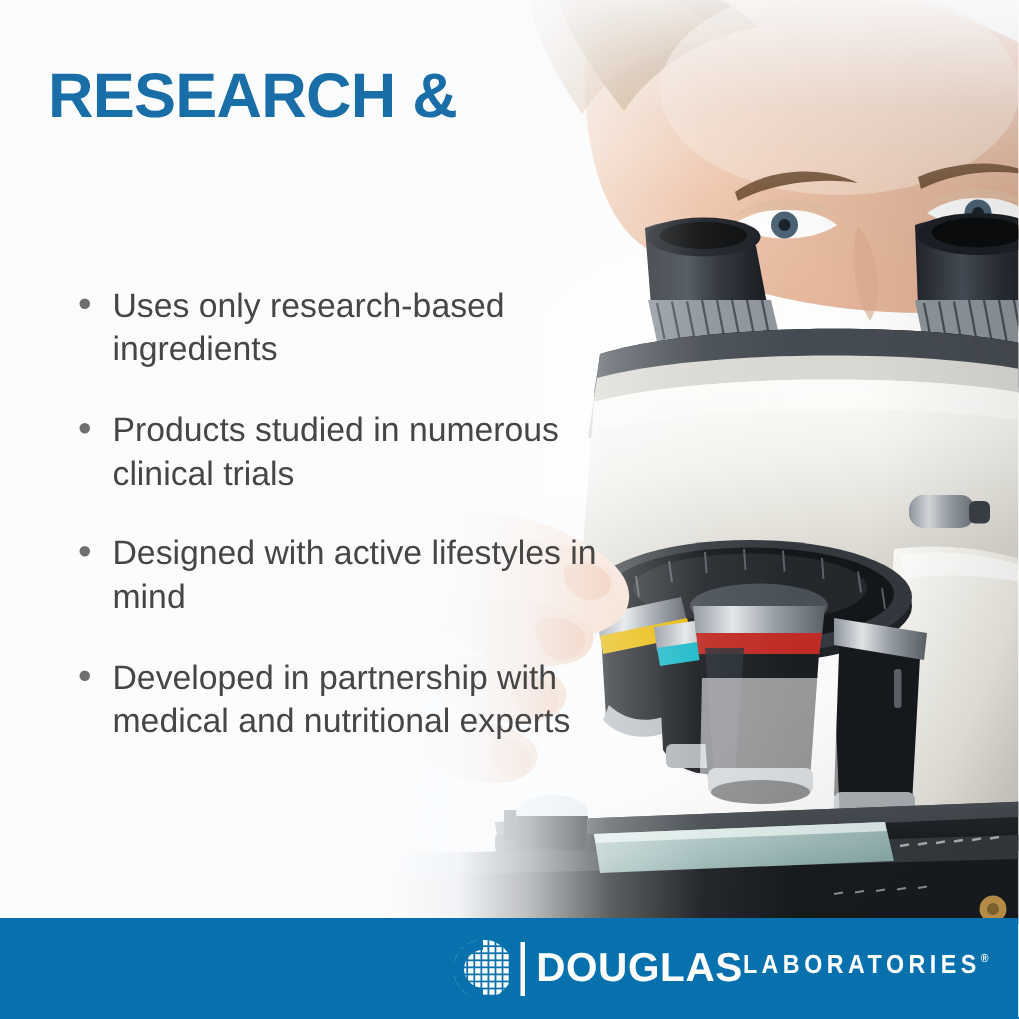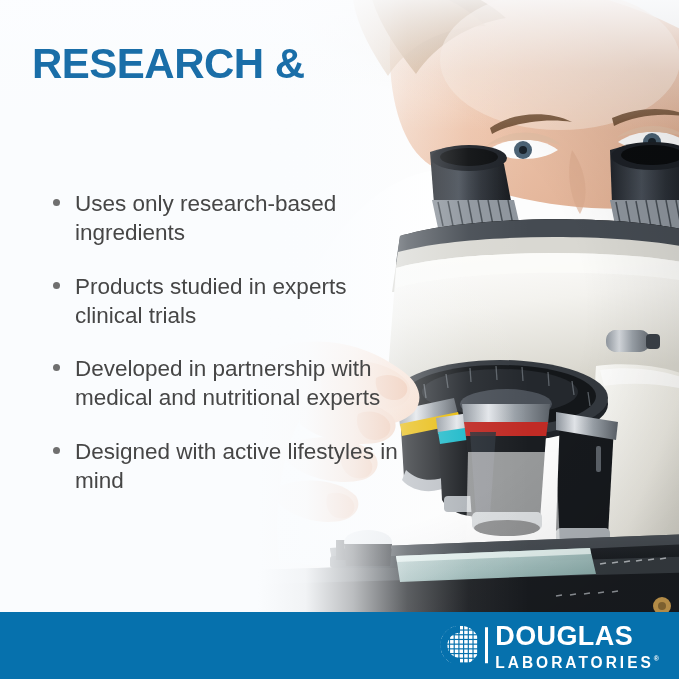--- a/index.html
+++ b/index.html
@@ -60,21 +60,21 @@
     background:#0671ad;
   }
   #logo{
     position:absolute;right:20px;top:50%;transform:translateY(-50%);
     display:flex;align-items:center;
   }
   #logo-mark{width:42px;height:42px;flex:0 0 auto;}
   #logo-rule{
     width:3px;height:36px;background:#ffffff;margin:0 7px 0 4px;flex:0 0 auto;
   }
-  #logo-words{display:flex;flex-direction:column;line-height:1;}
+  #logo-words{display:flex;flex-direction:row;line-height:1;}
   #logo-top{
     color:#fff;font-weight:bold;font-size:27px;letter-spacing:0.4px;
   }
   #logo-bottom{
     color:#fff;font-weight:bold;font-size:15.5px;letter-spacing:3.0px;
     margin-top:3px;transform:scaleY(1.12);transform-origin:left top;
     white-space:nowrap;
   }
   #logo-bottom sup{font-size:7px;letter-spacing:0;vertical-align:super;}
 </style>
@@ -346,29 +346,29 @@
     <div>RESEARCH &amp;</div>
   </div>
 
   <ul id="bullets">
     <li>
       <span class="dot"></span>
       <span>Uses only research-based ingredients</span>
     </li>
     <li>
       <span class="dot"></span>
-      <span>Products studied in experts clinical trials</span>
+      <span>Products studied in numerous clinical trials</span>
+    </li>
+    <li>
+      <span class="dot"></span>
+      <span>Designed with active lifestyles in mind</span>
     </li>
     <li>
       <span class="dot"></span>
       <span>Developed in partnership with medical and nutritional experts</span>
-    </li>
-    <li>
-      <span class="dot"></span>
-      <span>Designed with active lifestyles in mind</span>
     </li>
   </ul>
 
   <div id="footer">
     <div id="logo">
 
       <svg id="logo-mark" viewBox="0 0 100 100">
         <defs>
           <mask id="gridMask">
             <rect x="0" y="0" width="100" height="100" fill="#000"></rect>

